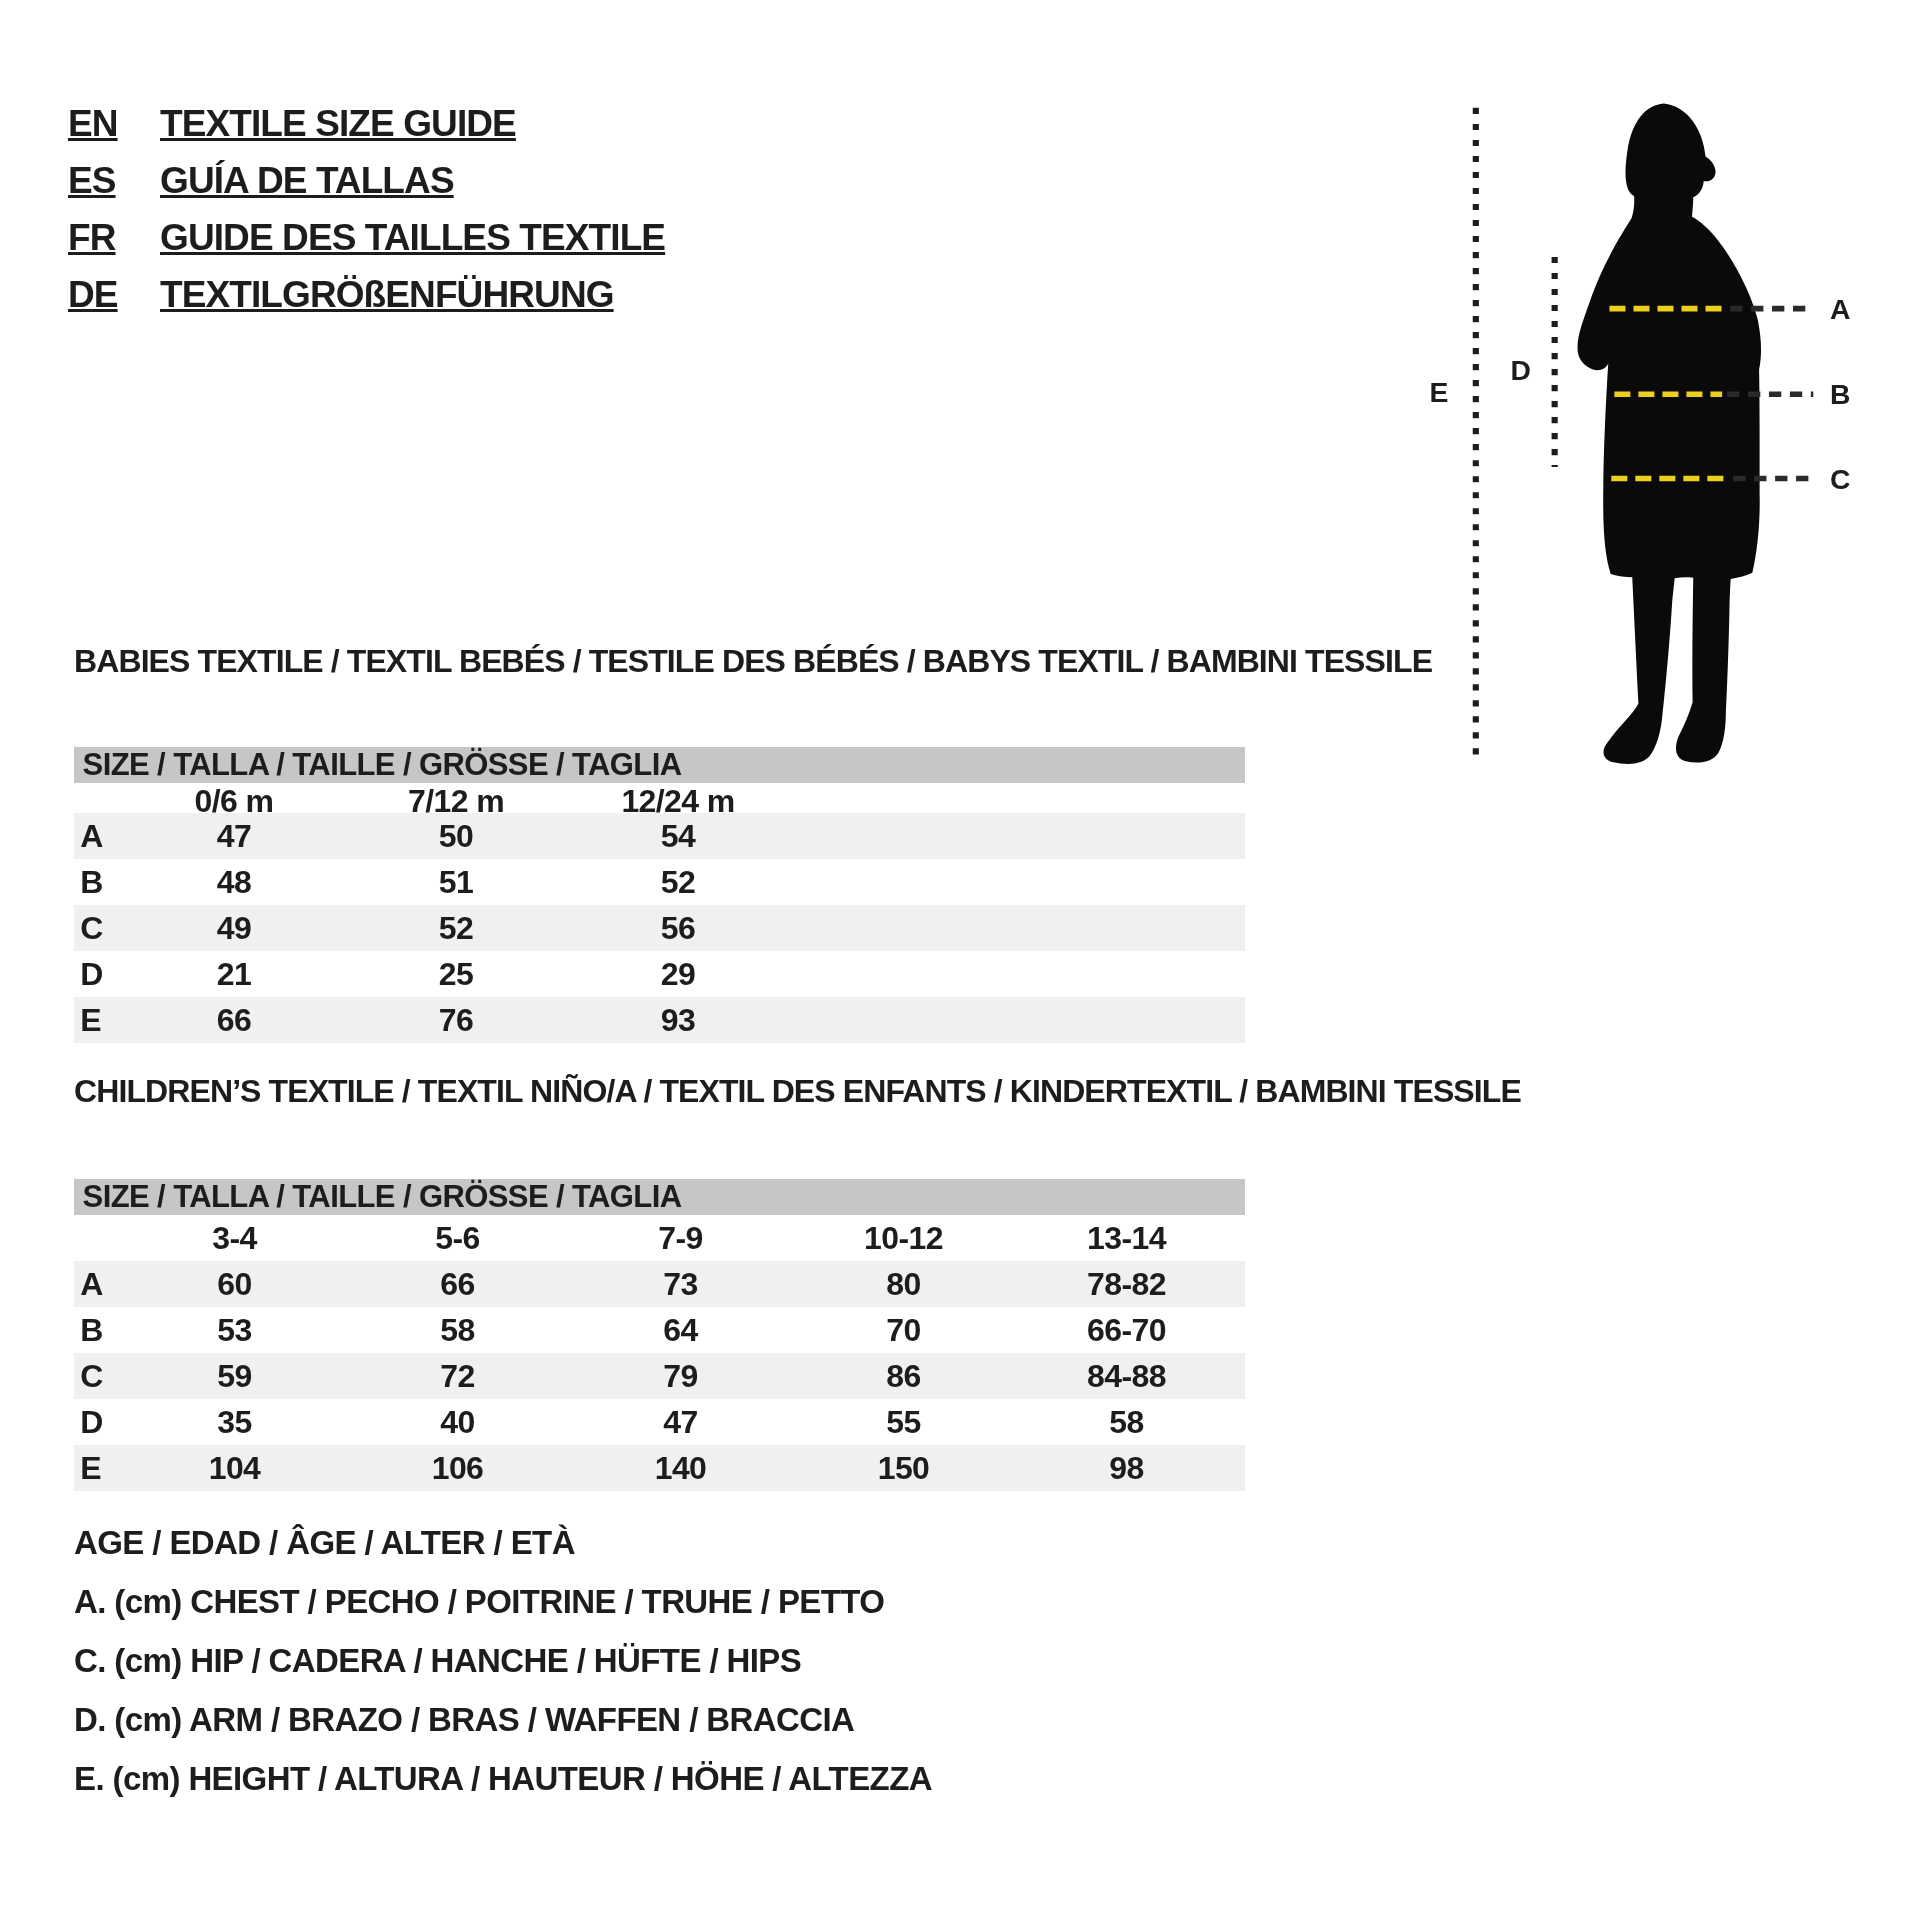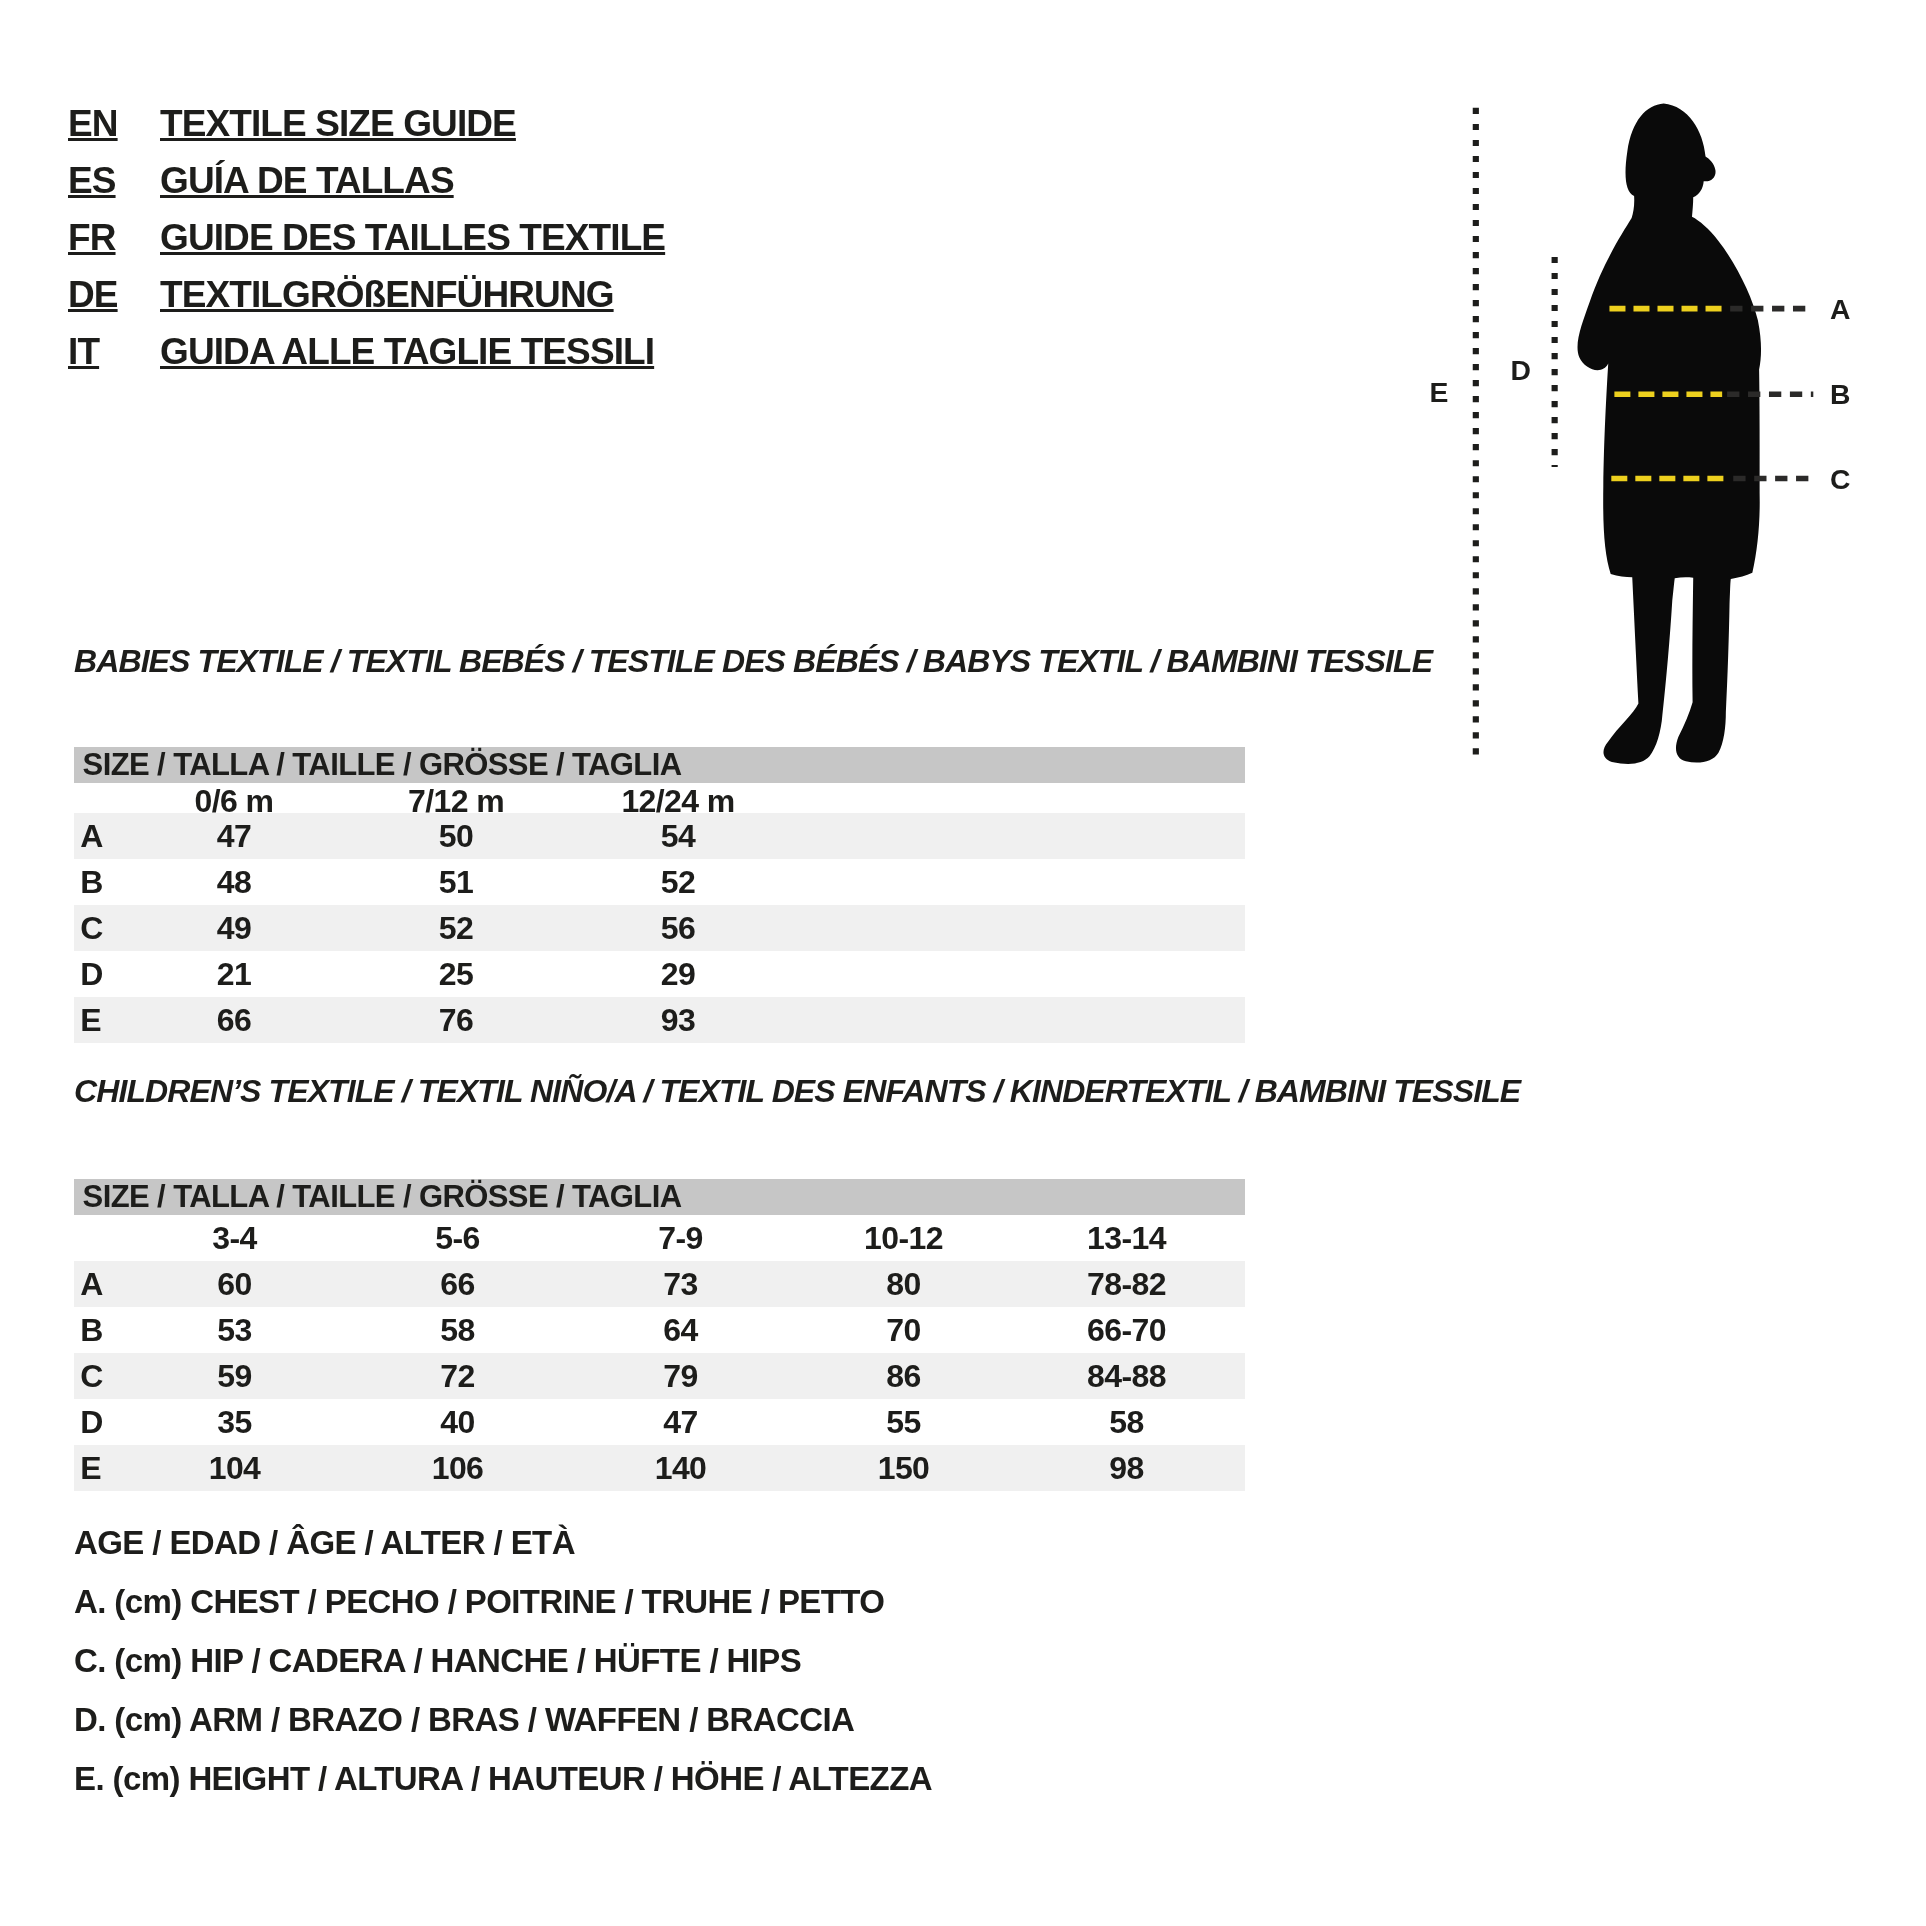--- a/index.html
+++ b/index.html
@@ -4,21 +4,21 @@
 <style>
   html,body{margin:0;padding:0;background:#fff;}
   #canvas{position:relative;width:1926px;height:1926px;background:#ffffff;overflow:hidden;
           font-family:"Liberation Sans",sans-serif;color:#1d1d1b;}
   .abs{position:absolute;}
   
   #langs{left:68px;top:95px;width:863px;text-decoration:underline;}
   .lang-row{display:grid;grid-template-columns:92px 1fr;height:57px;align-items:center;
             font-size:37px;font-weight:700;letter-spacing:-0.9px;}
   
-  .section-heading{font-size:32px;font-weight:700;letter-spacing:-0.9px;white-space:nowrap;font-style:italic;}
+  .section-heading{font-size:32px;font-weight:700;letter-spacing:-0.9px;white-space:nowrap;}
   
   .size-table{width:1171px;}
   .size-bar{height:36px;background:#c6c6c6;display:flex;align-items:center;padding-left:8.6px;
             box-sizing:border-box;font-size:31px;font-weight:700;letter-spacing:-0.6px;margin-top:40px;}
   .brow{display:grid;grid-template-columns:49px repeat(3,222px);align-items:center;height:46px;
         font-size:32px;font-weight:700;letter-spacing:-0.6px;}
   .crow{display:grid;grid-template-columns:49px repeat(5,223px);align-items:center;height:46px;
         font-size:32px;font-weight:700;letter-spacing:-0.6px;}
   .hdr{height:30px;}
   .rowlab{padding-left:6.2px;text-align:left;}
@@ -46,24 +46,20 @@
       <span>ES</span>
       <span>GUÍA DE TALLAS</span>
     </div>
     <div class="lang-row">
       <span>FR</span>
       <span>GUIDE DES TAILLES TEXTILE</span>
     </div>
     <div class="lang-row">
       <span>DE</span>
       <span>TEXTILGRÖßENFÜHRUNG</span>
-    </div>
-    <div class="lang-row">
-      <span>IT</span>
-      <span>GUIDA ALLE TAGLIE TESSILI</span>
     </div>
   </div>
 
   <svg id="figure-svg" class="abs" width="521" height="715" viewBox="0 0 846 1160">
 
     <line x1="115" y1="35" x2="115" y2="1095" stroke="#1d1d1b" stroke-width="10" stroke-dasharray="10 16"></line>
 
     <line x1="243" y1="277" x2="243" y2="618" stroke="#1d1d1b" stroke-width="10" stroke-dasharray="10 16"></line>
 
     <g transform="translate(270,20)">

